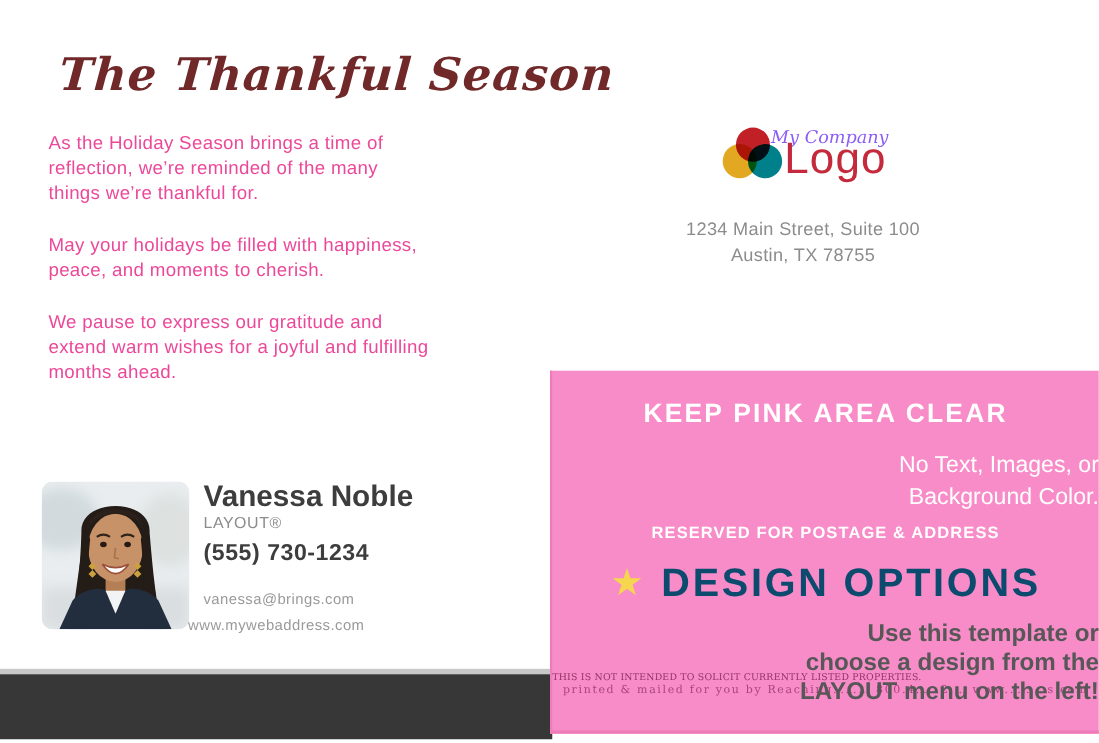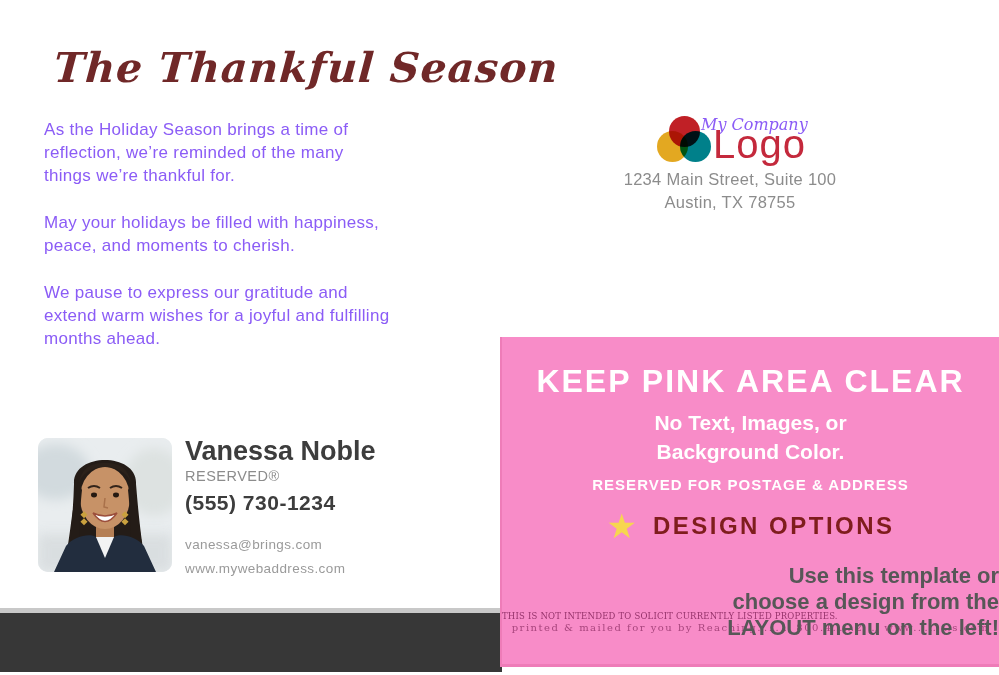--- a/index.html
+++ b/index.html
@@ -10,80 +10,80 @@
   
   .headline{
     position:absolute;left:54px;top:44px;width:430px;
     font-family:"DejaVu Serif",serif;font-style:italic;font-weight:bold;
     font-size:41px;letter-spacing:1px;color:#702828;transform:skewX(-4deg);
     white-space:nowrap;
   }
   
   .message{position:absolute;left:44px;top:118px;width:430px;}
   .message p{
-    margin:0 0 24px 0;font-size:17px;line-height:23px;color:#8b5cf6;
+    margin:0 0 24px 0;font-size:17px;line-height:23px;color:#ec4899;
     letter-spacing:0.3px;white-space:pre-line;
   }
   
   .logo{position:absolute;left:657px;top:114px;width:200px;height:56px;}
   .logo-circles{position:absolute;left:0;top:2px;width:56px;height:48px;}
   .logo-circles span{position:absolute;width:31px;height:31px;border-radius:50%;mix-blend-mode:multiply;}
   .c-red{left:12px;top:0;}
   .c-yellow{left:0;top:15px;}
   .c-teal{left:23px;top:15px;}
   .logo-line1{
     position:absolute;left:44px;top:1px;font-family:"DejaVu Serif",serif;
     font-style:italic;font-size:16px;color:#8b5cf6;white-space:nowrap;
   }
   .logo-line2{
     position:absolute;left:56px;top:8px;font-size:40px;font-weight:400;
     letter-spacing:1px;color:#c4293c;white-space:nowrap;
   }
   
   .address{
-    position:absolute;left:560px;top:168px;width:340px;text-align:center;
+    position:absolute;left:560px;top:198px;width:340px;text-align:center;
     font-size:16.5px;line-height:23px;color:#8c8c8c;letter-spacing:0.3px;
   }
   
   .agent-photo{
     position:absolute;left:38px;top:438px;width:134px;height:134px;
     border-radius:10px;overflow:hidden;background:#e7ebed;
   }
   .agent-name{position:absolute;left:185px;top:436px;font-size:27px;font-weight:bold;color:#3d3d3d;}
   .agent-title{position:absolute;left:185px;top:468px;font-size:14.5px;color:#8c8c8c;letter-spacing:0.5px;}
   .agent-phone{position:absolute;left:185px;top:491px;font-size:21px;font-weight:bold;color:#3d3d3d;letter-spacing:0.5px;}
   .agent-email{position:absolute;left:185px;top:537px;font-size:13.5px;color:#9a9a9a;letter-spacing:0.4px;}
-  .agent-web{position:absolute;left:185px;top:561px;font-size:13.5px;color:#9a9a9a;letter-spacing:0.4px;text-align:right;}
+  .agent-web{position:absolute;left:171px;top:561px;font-size:13.5px;color:#9a9a9a;letter-spacing:0.4px;text-align:right;}
   
   .bottom-bar{position:absolute;left:0;top:608px;width:502px;height:64px;background:#c8c8c8;}
   .bottom-bar-dark{position:absolute;left:0;top:5px;width:100%;height:59px;background:#373737;}
   
   .pink{
     position:absolute;left:500px;top:337px;width:499px;height:330px;
     background:#f88cc8;border-left:2px solid #ee7cb8;border-bottom:3px solid #ee7cb8;
     box-sizing:border-box;z-index:5;
   }
   .pink-heading{
     position:absolute;left:0;top:26px;width:100%;text-align:center;
-    font-size:32px;font-weight:bold;letter-spacing:2px;color:#ffffff;
+    font-size:24px;font-weight:bold;letter-spacing:2px;color:#ffffff;
   }
   .pink-sub{
-    position:absolute;left:0;top:71px;width:100%;text-align:center;
-    font-size:21px;line-height:29px;font-weight:bold;color:#ffffff;white-space:pre-line;
+    position:absolute;left:0;top:71px;width:100%;text-align:right;
+    font-size:21px;line-height:29px;font-weight:normal;color:#ffffff;white-space:pre-line;
   }
   .pink-reserved{
     position:absolute;left:0;top:139px;width:100%;text-align:center;
     font-size:15px;font-weight:bold;letter-spacing:1px;color:#ffffff;
   }
   .design-row{
     position:absolute;left:0;top:172px;width:100%;display:flex;
     justify-content:center;align-items:center;gap:16px;
   }
   .star{font-size:34px;line-height:34px;color:#f7d64f;}
-  .design-label{font-size:24px;font-weight:bold;letter-spacing:2.5px;color:#7f1d1d;}
+  .design-label{font-size:36px;font-weight:bold;letter-spacing:2.5px;color:#0c4a6e;}
   .pink-instructions{
     position:absolute;left:0;top:226px;width:100%;text-align:right;z-index:2;
     font-size:22px;line-height:26px;font-weight:bold;color:#575757;white-space:pre-line;
   }
   .disclaimer-1{
     position:absolute;left:0;top:274px;width:100%;text-align:left;z-index:1;
     font-family:"DejaVu Serif",serif;font-size:8.5px;color:#96336b;letter-spacing:0.2px;
   }
   .disclaimer-2{
     position:absolute;left:0;top:285px;width:100%;text-align:center;z-index:1;
@@ -160,21 +160,21 @@
       <rect x="44" y="81" width="5" height="5" fill="#caa13e" transform="rotate(45 46 83)"></rect>
       <rect x="85" y="74" width="5" height="5" fill="#caa13e" transform="rotate(45 87 76)"></rect>
       <rect x="85" y="81" width="5" height="5" fill="#caa13e" transform="rotate(45 87 83)"></rect>
 
       <path d="M16,134 L28,108 C36,98 52,95 58,99 L67,112 L76,99 C82,95 98,98 106,108 L118,134 Z" fill="#222d3e"></path>
       <polygon points="58,99 76,99 67,120" fill="#f2f3f4"></polygon>
     </svg>
   </div>
 
   <div class="agent-name">Vanessa Noble</div>
-  <div class="agent-title">RESERVED®</div>
+  <div class="agent-title">LAYOUT®</div>
   <div class="agent-phone">(555) 730-1234</div>
   <div class="agent-email">vanessa@brings.com</div>
   <div class="agent-web">www.mywebaddress.com</div>
 
   <div class="bottom-bar">
     <div class="bottom-bar-dark"></div>
   </div>
 
   <div class="pink">
     <div class="disclaimer-1">THIS IS NOT INTENDED TO SOLICIT CURRENTLY LISTED PROPERTIES.</div>

